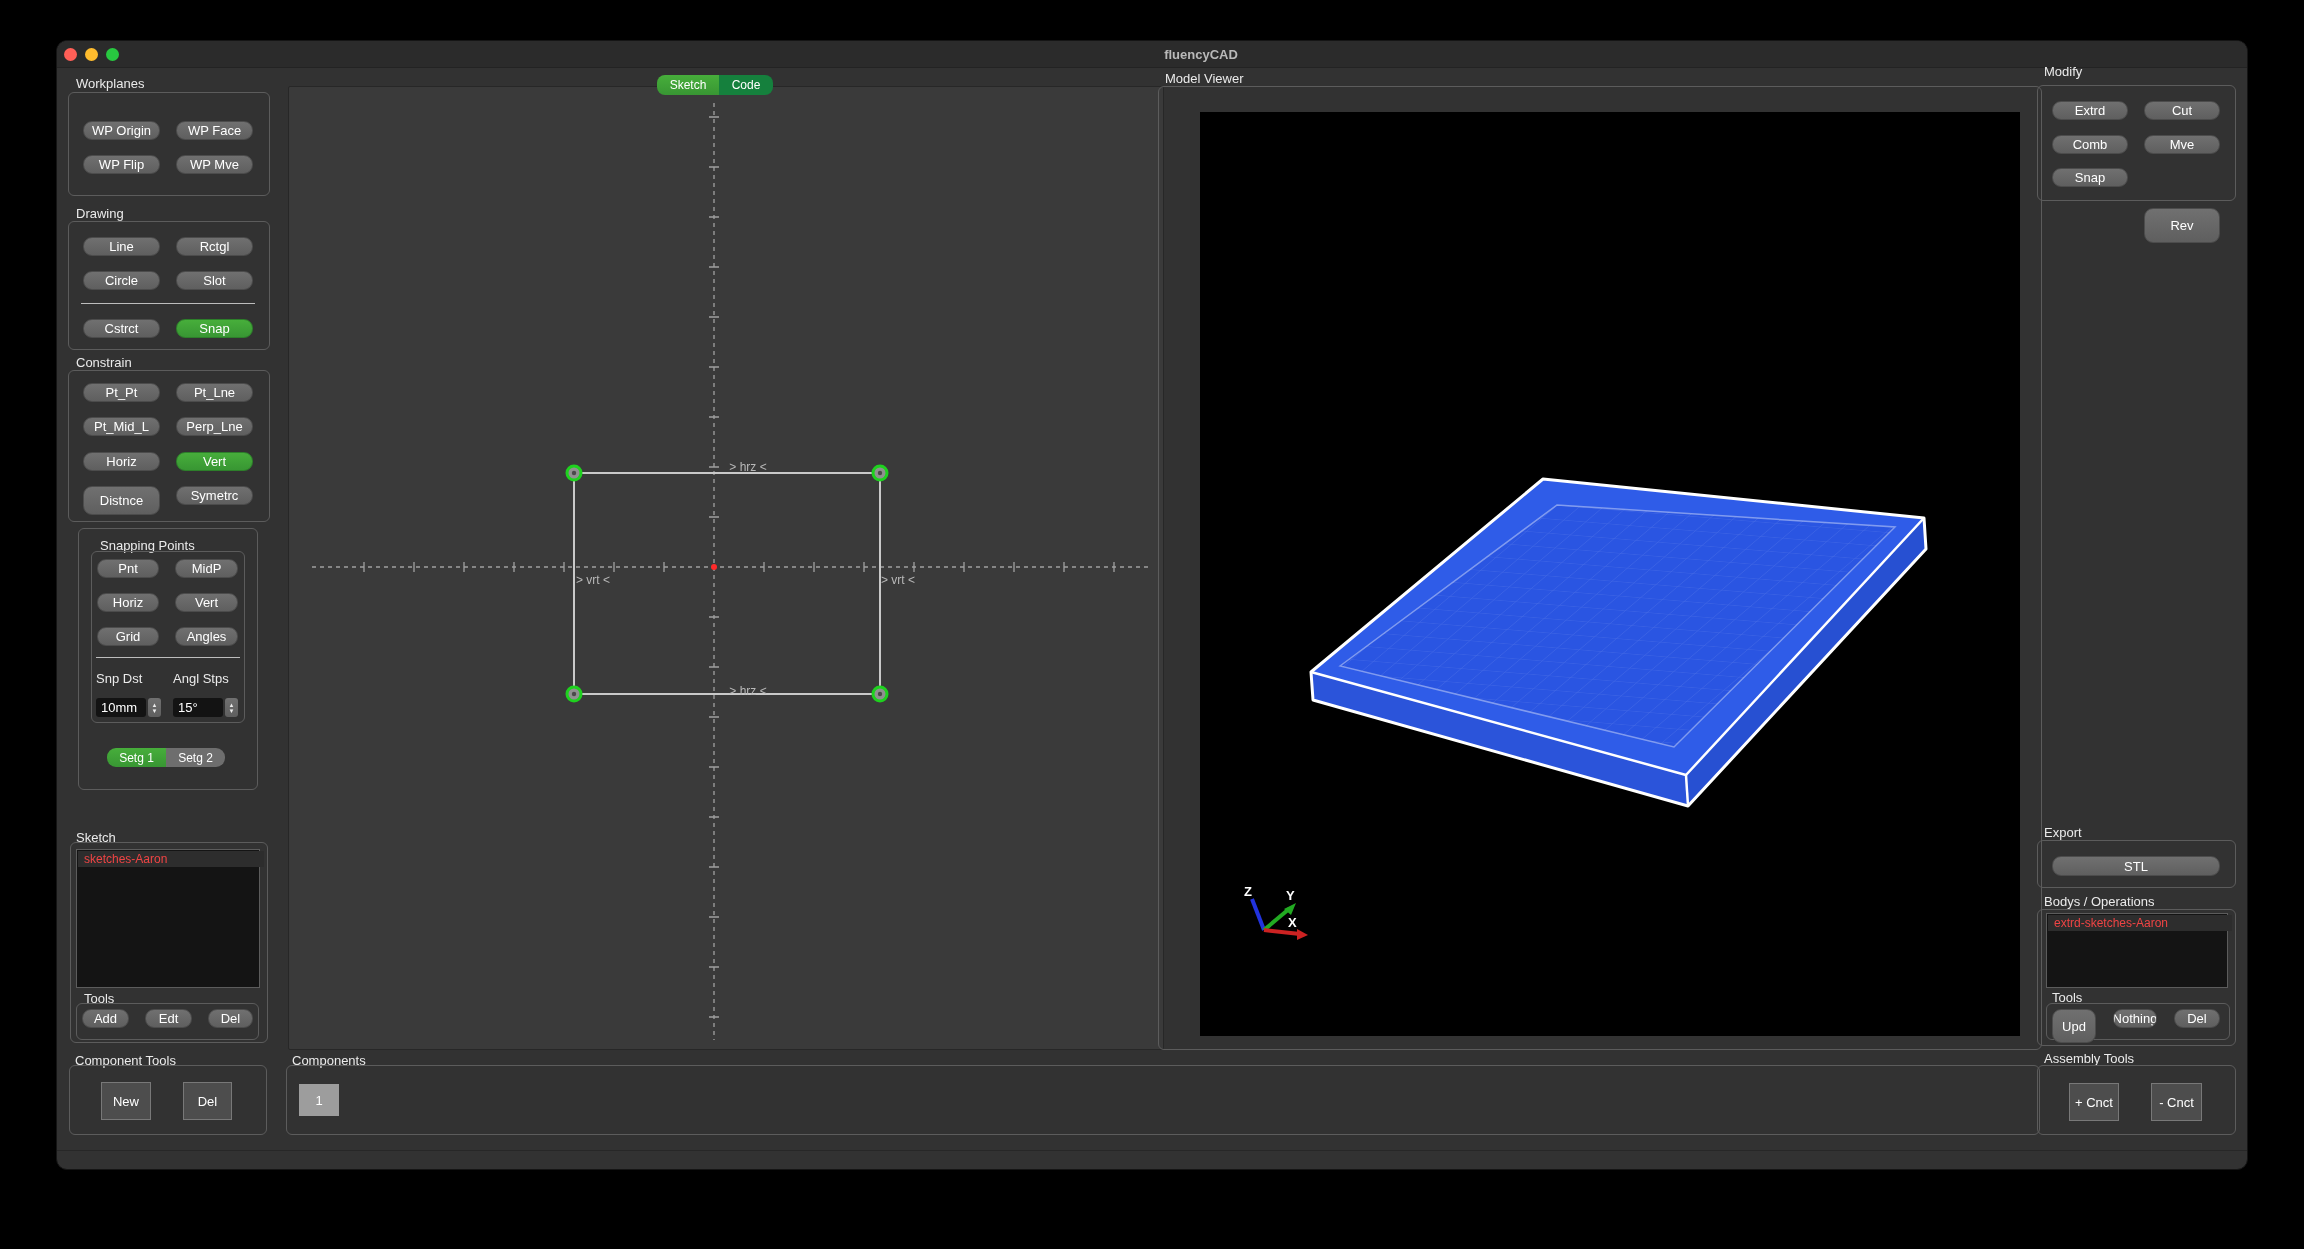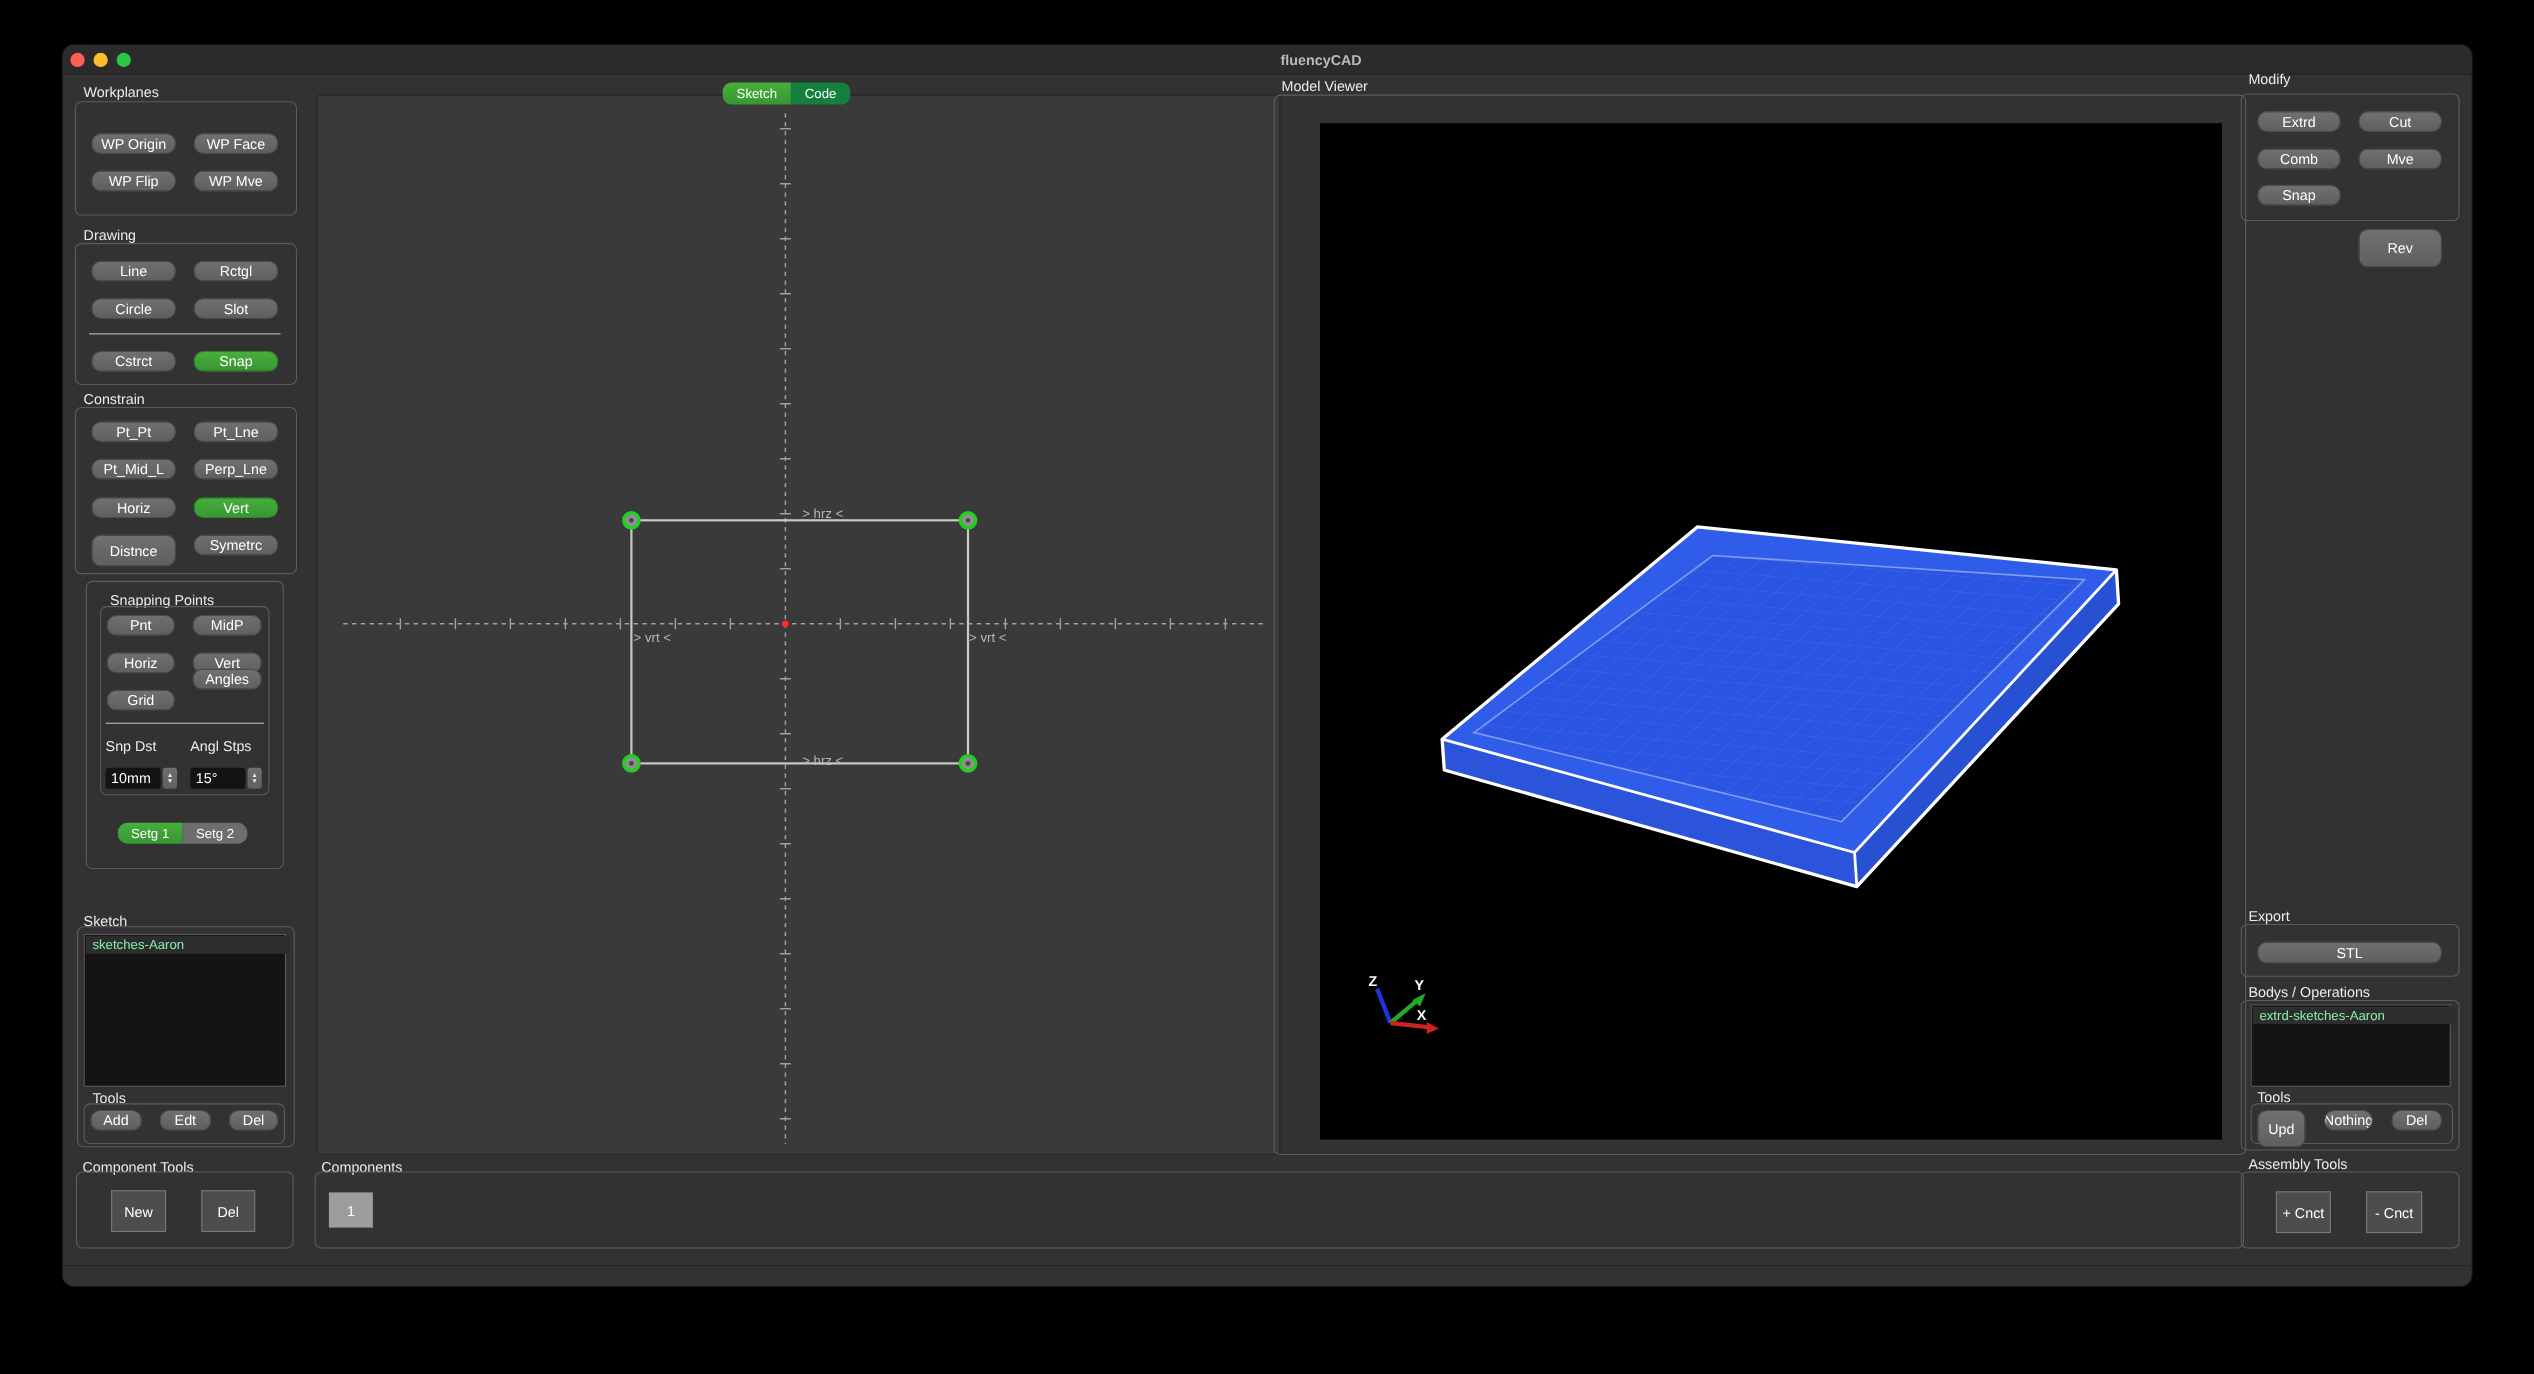--- a/index.html
+++ b/index.html
@@ -15,21 +15,21 @@
   .btn{display:flex;align-items:center;justify-content:center;font-size:13px;color:#fff;
        background:linear-gradient(180deg,#707070,#5f5f5f);border:1px solid #4c4c4c;
        border-radius:9px;white-space:nowrap;cursor:default;}
   .btn.green{background:linear-gradient(180deg,#47ae3b,#389633);border-color:#2d7f2a;}
   .sq{display:flex;align-items:center;justify-content:center;font-size:13px;color:#fff;
       background:#4d4d4d;border:1px solid #787878;}
   .tab{display:flex;align-items:center;justify-content:center;font-size:12px;color:#fff;}
   .tab.green{background:linear-gradient(180deg,#47ae3b,#389633);}
   .tab.gray{background:#15803d;}
   .list{background:#141414;border:1px solid #5c5c5c;}
-  .listrow{font-size:12px;color:#86efac;display:flex;align-items:center;padding-left:6px;background:#2d2d2d;}
+  .listrow{font-size:12px;color:#ef4444;display:flex;align-items:center;padding-left:6px;background:#2d2d2d;}
   .hdiv{background:#bdbdbd;height:1px;}
   .spinf{background:#131313;border-radius:3px;color:#fff;font-size:13px;display:flex;align-items:center;padding-left:5px;}
   .spinb{background:linear-gradient(180deg,#707070,#5f5f5f);border-radius:3px;display:flex;flex-direction:column;
          align-items:center;justify-content:center;color:#ececec;font-size:6px;line-height:6px;}
   .cvlbl{font-size:12px;color:#b8b8b8;text-align:center;white-space:nowrap;}
   .clip{overflow:hidden;}
 </style>
 </head>
 <body>
 
@@ -71,21 +71,21 @@
   <div class="abs btn" style="left:176px;top:486px;width:77px;height:19px;">Symetrc</div>
 
   <div class="abs frame" style="left:78px;top:528px;width:180px;height:262px;"></div>
   <div class="abs lbl" style="left:100px;top:538px;">Snapping Points</div>
   <div class="abs frame" style="left:91px;top:551px;width:154px;height:172px;"></div>
   <div class="abs btn" style="left:97px;top:559px;width:62px;height:19px;">Pnt</div>
   <div class="abs btn" style="left:175px;top:559px;width:63px;height:19px;">MidP</div>
   <div class="abs btn" style="left:97px;top:593px;width:62px;height:19px;">Horiz</div>
   <div class="abs btn" style="left:175px;top:593px;width:63px;height:19px;">Vert</div>
   <div class="abs btn" style="left:97px;top:627px;width:62px;height:19px;">Grid</div>
-  <div class="abs btn" style="left:175px;top:608px;width:63px;height:19px;">Angles</div>
+  <div class="abs btn" style="left:175px;top:627px;width:63px;height:19px;">Angles</div>
   <div class="abs hdiv" style="left:96px;top:657px;width:144px;"></div>
   <div class="abs lbl" style="left:96px;top:671px;">Snp Dst</div>
   <div class="abs lbl" style="left:173px;top:671px;">Angl Stps</div>
   <div class="abs spinf" style="left:96px;top:698px;width:50px;height:19px;">10mm</div>
   <div class="abs spinb" style="left:148px;top:698px;width:13px;height:19px;">
       <span>▲</span>
       <span>▼</span>
     </div>
   <div class="abs spinf" style="left:173px;top:698px;width:50px;height:19px;">15°</div>
   <div class="abs spinb" style="left:225px;top:698px;width:13px;height:19px;">

